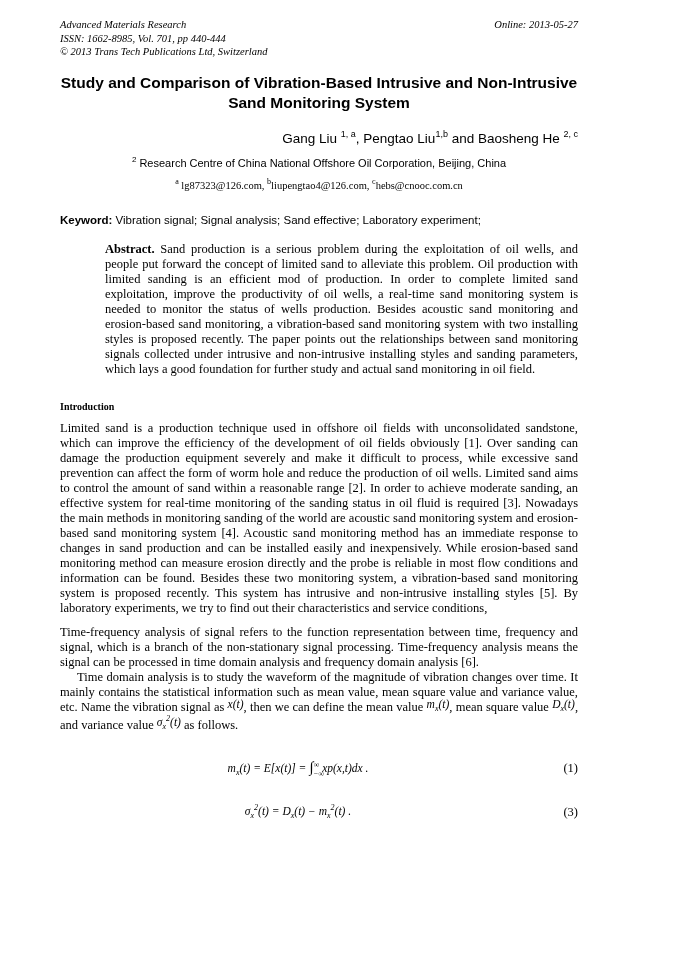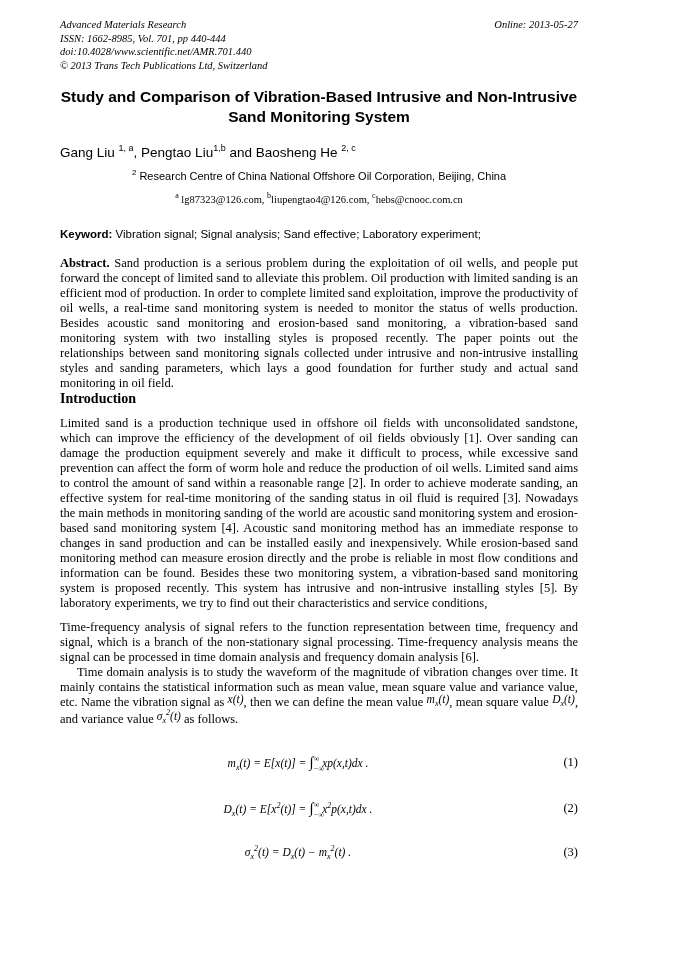--- a/index.html
+++ b/index.html
@@ -17,43 +17,43 @@
   .hdr-row { display:flex; justify-content:space-between; }
 
   
   .title {
     font-family:"Liberation Sans", sans-serif;
     font-weight:bold; font-size:15.5px; line-height:1.3;
     text-align:center; margin:14px auto 16px auto; max-width:540px;
   }
   .authors {
     font-family:"Liberation Sans", sans-serif;
-    font-size:13.5px; text-align:left; margin-top:9px;
+    font-size:13.5px; text-align:right; margin-top:9px;
   }
   .authors sup { font-size:9px; }
   .affil {
     font-family:"Liberation Sans", sans-serif;
     font-size:11px; text-align:center; margin-top:9px;
   }
   .affil sup { font-size:8px; }
   .emails {
     font-family:Liberation Serif, serif;
     font-size:10.5px; text-align:center; margin-top:9px;
   }
   .emails sup { font-size:8px; }
 
   
   .keywords { font-family:"Liberation Sans", sans-serif; font-size:11.5px; margin-top:23px; }
   .keywords .lbl { font-weight:bold; }
 
   
   .para { font-size:12.5px; line-height:1.2; text-align:justify; }
-  .abstract { margin-top:16px; }
+  .abstract { margin-top:16px;margin-left:45px; }
   .lead { font-weight:bold; }
-  .sec-head { font-size:14px; font-weight:bold; }
+  .sec-head { font-size:10px; font-weight:bold; margin-top:24px; }
   .sec-body { margin-top:9px; }
   .p-indent { text-indent:17px; margin-top:0; }
 
   
   .imath {
     font-style:italic; font-size:11.5px; white-space:nowrap;
     position:relative; top:-3px;
   }
   .imath sub, .imath sup { font-size:8px; }
 
@@ -71,21 +71,20 @@
 <body>
 
 <div class="page">
 
   <header class="hdr">
     <div class="hdr-row">
       <span>Advanced Materials Research</span>
       <span>Online: 2013-05-27</span>
     </div>
     <div>ISSN: 1662-8985, Vol. 701, pp 440-444</div>
-    <div>doi:10.4028/www.scientific.net/AMR.701.440</div>
     <div>© 2013 Trans Tech Publications Ltd, Switzerland</div>
   </header>
 
   <h1 class="title">Study and Comparison of Vibration-Based Intrusive and Non-Intrusive Sand Monitoring System</h1>
 
   <div class="authors">
     <span>Gang Liu </span><sup>1, a</sup><span>, </span><span>Pengtao Liu</span><sup>1,b</sup><span> and </span><span>Baosheng He </span><sup>2, c</sup>
   </div>
 
   <div class="affil">
@@ -110,22 +109,18 @@
   <p class="para sec-body">Time-frequency analysis of signal refers to the function representation between time, frequency and signal, which is a branch of the non-stationary signal processing. Time-frequency analysis means the signal can be processed in time domain analysis and frequency domain analysis [6].</p>
 
   <p class="para p-indent"><span>Time domain analysis is to study the waveform of the magnitude of vibration changes over time. It mainly contains the statistical information such as mean value, mean square value and variance value, etc. Name the vibration signal as </span><span class="imath"><span>x(t)</span></span><span>, then we can define the mean value </span><span class="imath"><span>m</span><sub>x</sub><span>(t)</span></span><span>, mean square value </span><span class="imath"><span>D</span><sub>x</sub><span>(t)</span></span><span>, and variance value </span><span class="imath"><span>σ</span><sub>x</sub><sup>2</sup><span>(t)</span></span><span> as follows.</span></p>
 
   <div class="eqs">
     <div class="eq-row">
       <span class="eq-body"><span>m</span><sub>x</sub><span>(t) = E[x(t)] = </span><span class="int">∫</span><sub class="lo">−∞</sub><sup class="hi">∞</sup><span>xp(x,t)dx .</span></span>
       <span class="eq-num">(1)</span>
     </div>
     <div class="eq-row">
-      <span class="eq-body"><span>D</span><sub>x</sub><span>(t) = E[x</span><sup>2</sup><span>(t)] = </span><span class="int">∫</span><sub class="lo">−∞</sub><sup class="hi">∞</sup><span>x</span><sup>2</sup><span>p(x,t)dx .</span></span>
-      <span class="eq-num">(2)</span>
-    </div>
-    <div class="eq-row">
       <span class="eq-body"><span>σ</span><sub>x</sub><sup>2</sup><span>(t) = D</span><sub>x</sub><span>(t) − m</span><sub>x</sub><sup>2</sup><span>(t) .</span></span>
       <span class="eq-num">(3)</span>
     </div>
   </div>
 
 </div>
 
 </body></html>

